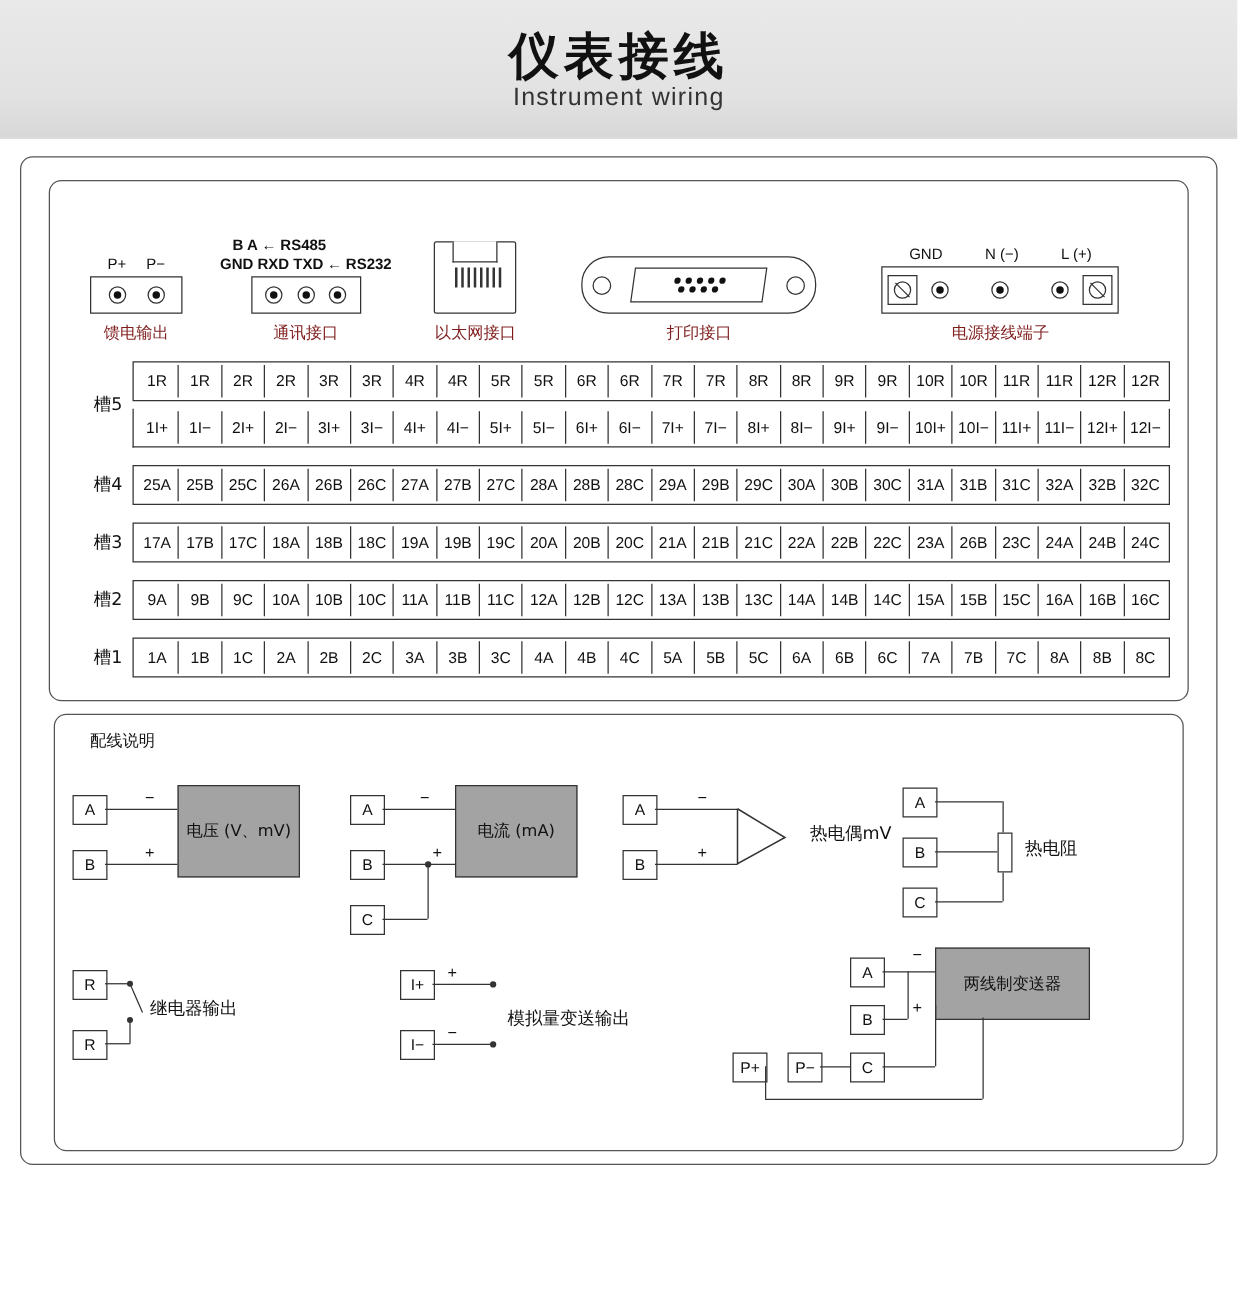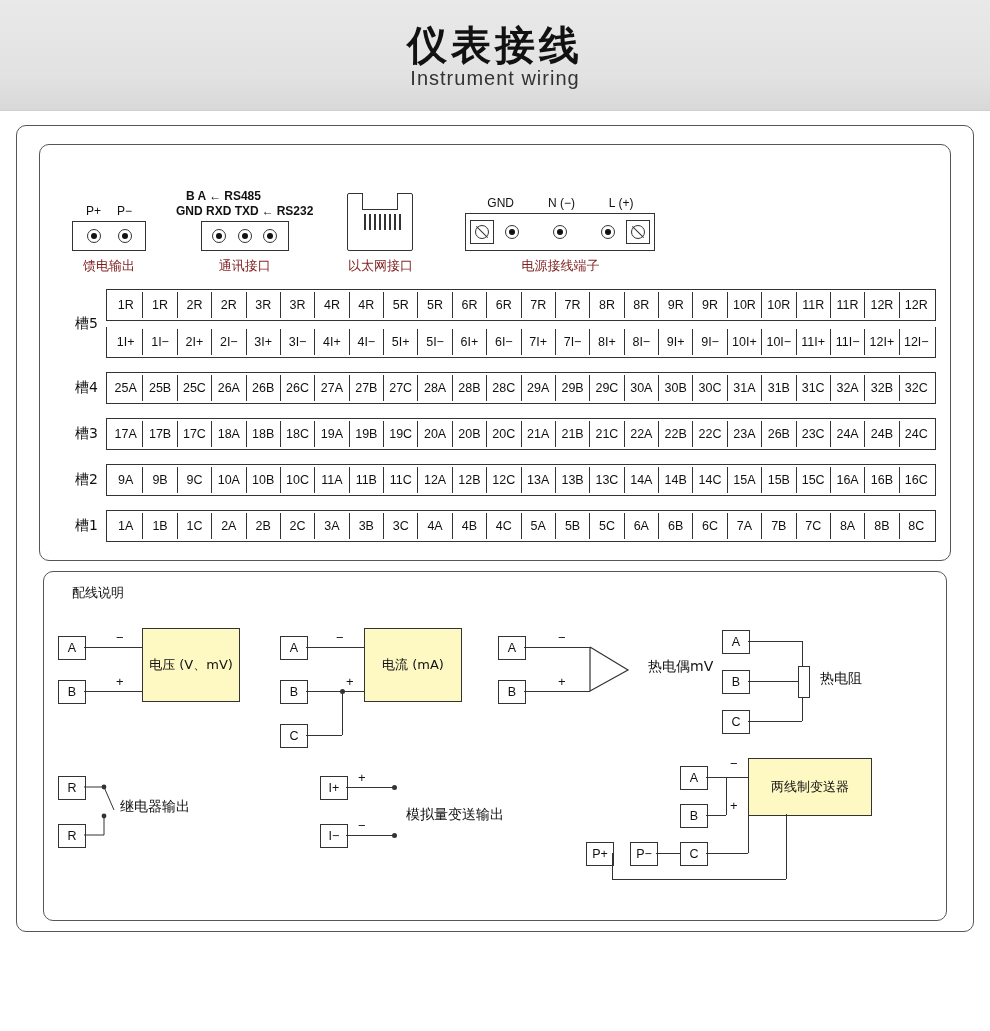--- a/index.html
+++ b/index.html
@@ -152,21 +152,21 @@
   }
   .legend-title{
     font-family:"DejaVu Sans",sans-serif;font-size:13px;margin-left:14px;margin-bottom:6px;
   }
   .legend-canvas{position:relative;height:288px;}
   .tbox{
     position:absolute;border:1px solid #333;background:#fff;
     width:26px;height:22px;line-height:22px;text-align:center;font-size:12.5px;
   }
   .devbox{
-    position:absolute;border:1px solid #333;background:#fef9c3;
+    position:absolute;border:1px solid #333;background:#a3a3a3;
     display:flex;align-items:center;justify-content:center;
     font-family:"DejaVu Sans",sans-serif;font-size:13px;
   }
   .lbl{position:absolute;font-size:12px;font-family:"DejaVu Sans",sans-serif;}
   .lbl.sym{font-family:"Liberation Sans",sans-serif;font-size:13px;}
   .ln{position:absolute;background:#333;}
   .lnh{height:1px;}
   .lnv{width:1px;}
   .node{position:absolute;width:5px;height:5px;border-radius:50%;background:#333;}
   .tc-arrow{position:absolute;}
@@ -229,20 +229,42 @@
                 <i></i>
                 <i></i>
                 <i></i>
                 <i></i>
                 <i></i>
             </div>
           </div>
           <div class="caption">以太网接口</div>
         </div>
 
+        <div class="conn" style="margin-right:52px;">
+          <div class="db9">
+            <span class="hole"></span>
+            <span class="dsub">
+              <span class="prow">
+                  <i></i>
+                  <i></i>
+                  <i></i>
+                  <i></i>
+                  <i></i>
+                </span>
+              <span class="prow">
+                  <i></i>
+                  <i></i>
+                  <i></i>
+                  <i></i>
+                </span>
+            </span>
+            <span class="hole"></span>
+          </div>
+          <div class="caption">打印接口</div>
+        </div>
 
         <div class="conn power">
           <div class="pinlabels">
             <span>GND</span>
             <span>N (−)</span>
             <span>L (+)</span>
           </div>
           <div class="term-block">
             <span class="pw-end"></span>
             <span class="pw-screws">

